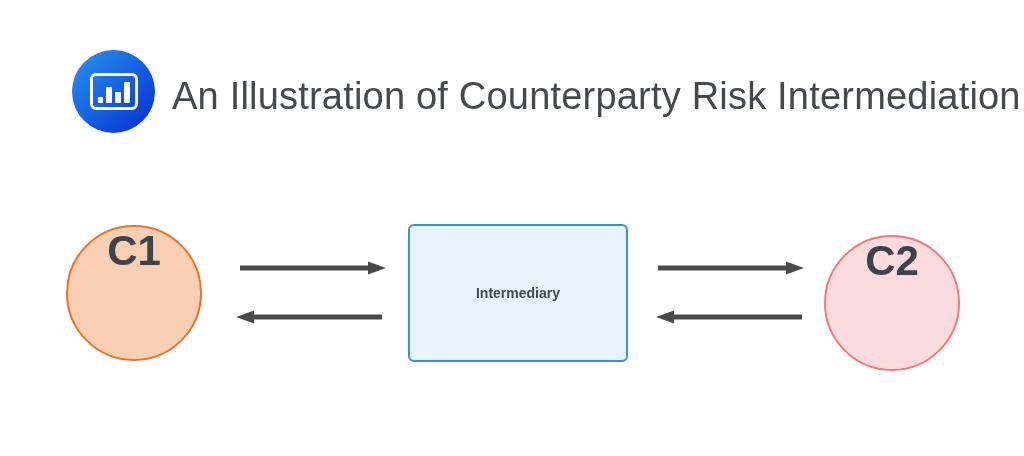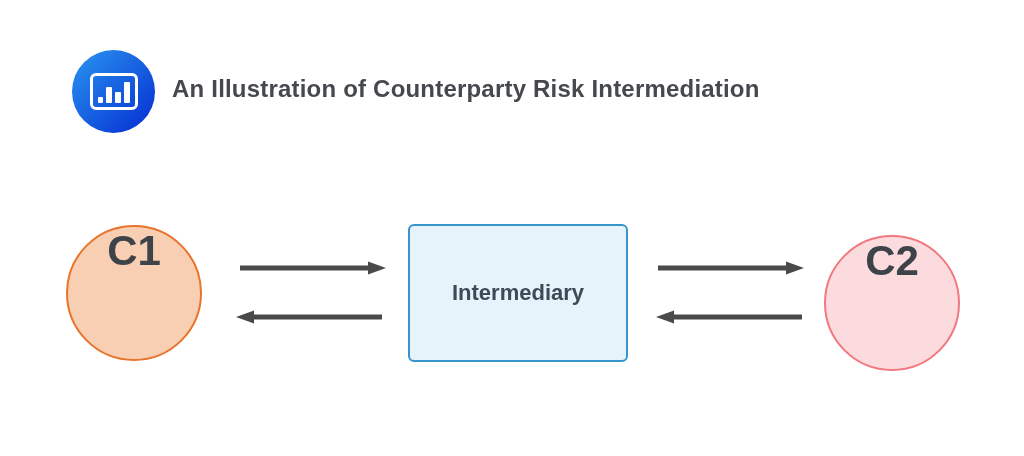--- a/index.html
+++ b/index.html
@@ -28,38 +28,38 @@
     display:flex; align-items:flex-end; gap:3px; padding:4px 5px;
   }
   .logo-bar { width:6px; background:#ffffff; border-radius:1px; }
   .bar-dot { height:6px; }
   .bar-2 { height:16px; }
   .bar-3 { height:11px; }
   .bar-4 { height:21px; }
 
   .page-title {
     position:absolute; left:172px; top:75px; width:830px;
-    font-size:24px; font-weight:bold; color:var(--title-text);
+    font-size:38px; font-weight:normal; color:var(--title-text);
     letter-spacing:0.2px; white-space:nowrap;
   }
 
   
   .node-circle {
     position:absolute; width:136px; height:136px; border-radius:50%;
     display:flex; justify-content:center;
     font-weight:bold; font-size:42px; color:var(--node-text);
   }
   .node-c1 { left:66px; top:225px; background:var(--c1-fill); border:2px solid var(--c1-border); }
   .node-c2 { left:824px; top:235px; background:var(--c2-fill); border:2px solid var(--c2-border); }
 
   .node-box {
     position:absolute; left:408px; top:224px; width:220px; height:138px;
     background:var(--box-fill); border:2px solid var(--box-border); border-radius:6px;
     display:flex; flex-direction:column; align-items:center; justify-content:center;
-    font-weight:bold; font-size:22px; line-height:24px; color:var(--box-text);
+    font-weight:bold; font-size:14px; line-height:24px; color:var(--box-text);
     text-align:center;
   }
 
   
   .arrow { position:absolute; width:150px; height:16px; }
   .arrow line { stroke:var(--arrow); stroke-width:5; }
   .arrow polygon { fill:var(--arrow); }
   .arrow-left { transform:scaleX(-1); }
   .a1 { left:238px; top:260px; }
   .a2 { left:234px; top:309px; }

